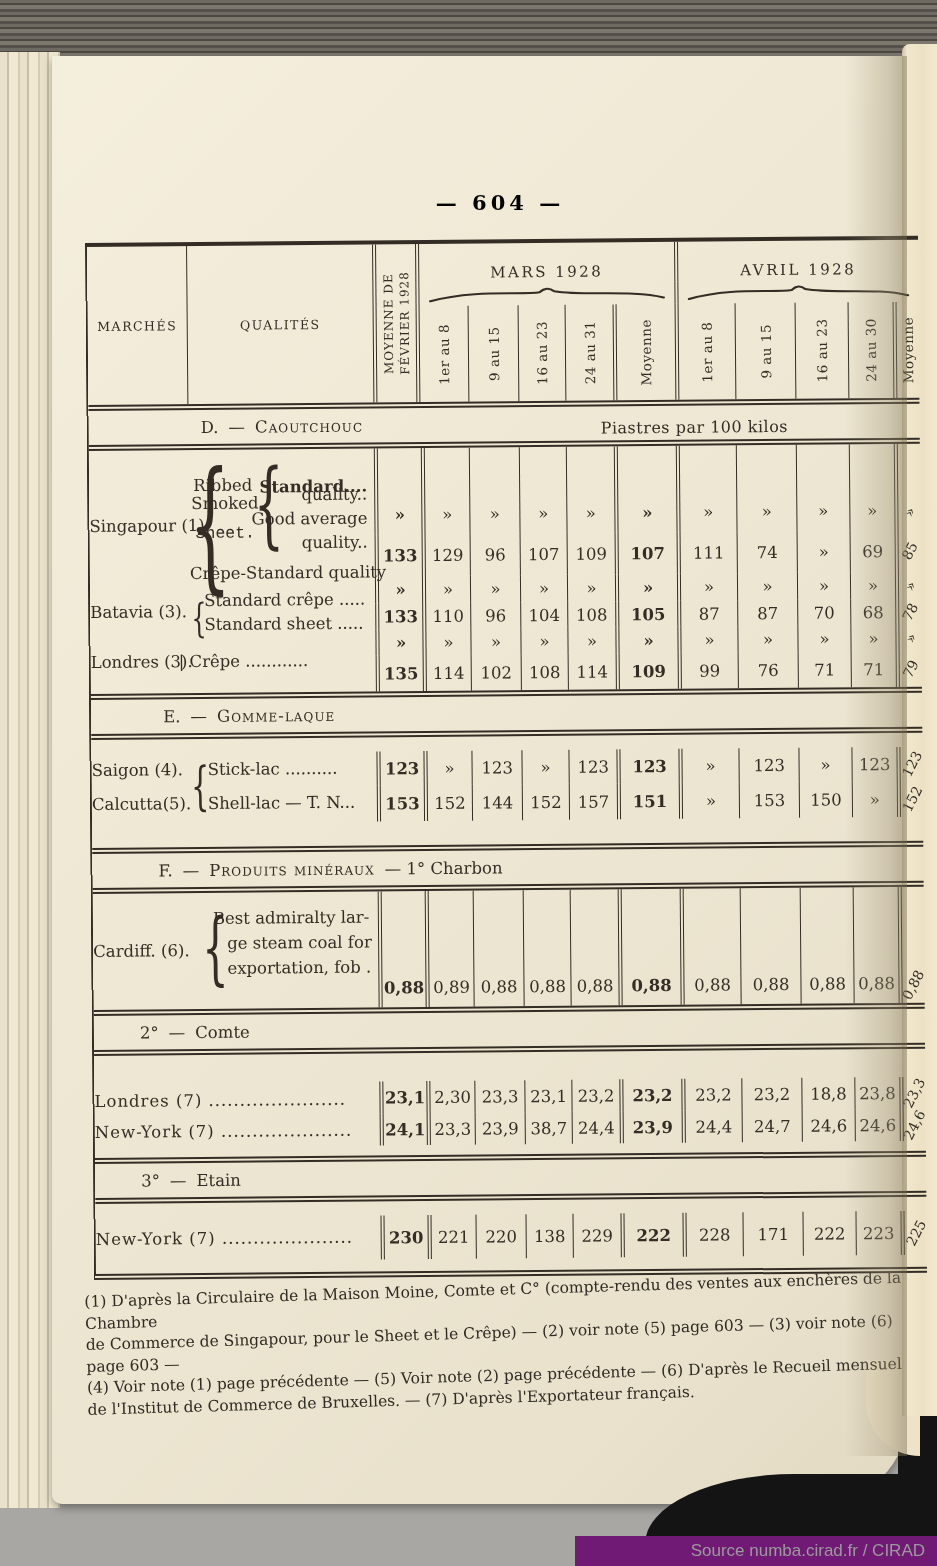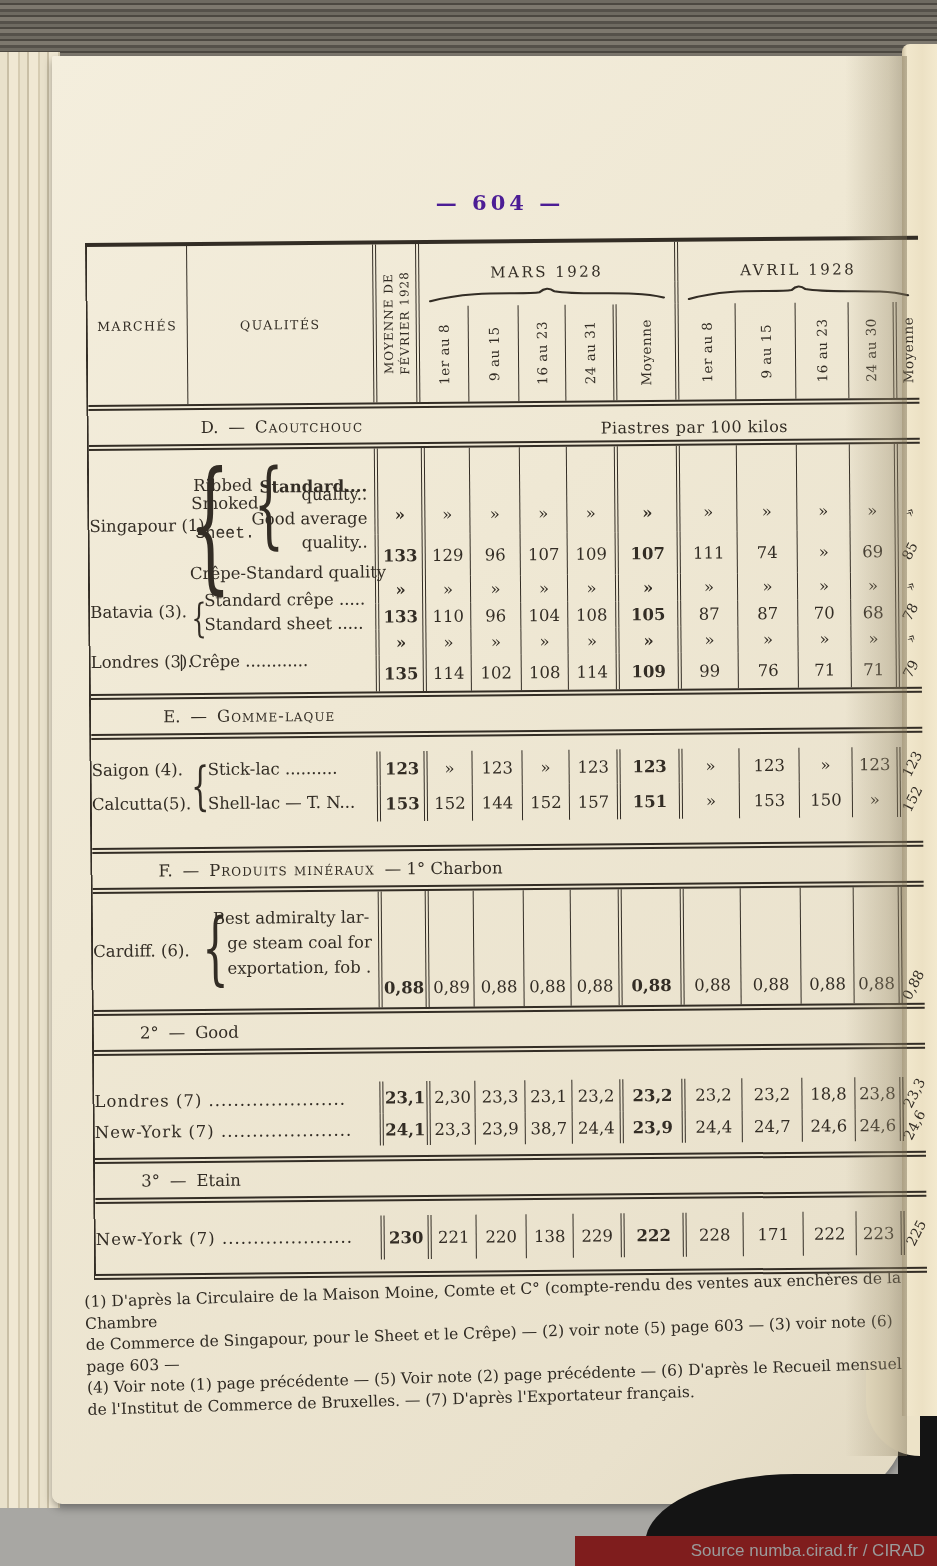--- a/index.html
+++ b/index.html
@@ -18,27 +18,27 @@
   .right-strip{position:absolute;left:902px;top:44px;width:35px;height:1372px;
     background:linear-gradient(90deg,#cdc0a2 0,#f1e7cc 5px,#ece1c4 20px,#f3e9ce 35px);
     border-radius:8px 0 0 0;}
   .black-br{position:absolute;left:645px;top:1474px;width:292px;height:92px;background:#141414;
     border-radius:150px 0 0 0 / 70px 0 0 0;}
   .black-right{position:absolute;left:898px;top:1396px;width:39px;height:170px;background:#141414;border-radius:20px 0 0 0;}
   .curl-page{position:absolute;left:866px;top:1360px;width:54px;height:96px;background:#ede3c8;
     border-radius:0 0 0 70px;}
   .curl-shade{position:absolute;left:845px;top:56px;width:62px;height:1400px;pointer-events:none;
     background:linear-gradient(90deg,rgba(190,178,150,0) 0,rgba(160,148,118,.38) 70%,rgba(120,108,82,.45) 100%);}
-  .source-bar{position:absolute;left:575px;top:1536px;width:362px;height:30px;background:#7f1d1d;
+  .source-bar{position:absolute;left:575px;top:1536px;width:362px;height:30px;background:#701a75;
     display:flex;align-items:center;justify-content:flex-end;padding-right:12px;box-sizing:border-box;
     font-family:"Liberation Sans", sans-serif;font-size:17px;color:#9b9b9b;}
 
   
   .page-number{position:absolute;left:85px;top:190px;width:830px;text-align:center;
-    font-size:21px;font-weight:bold;letter-spacing:4px;color:#4c1d95;}
+    font-size:21px;font-weight:bold;letter-spacing:4px;color:#000000;}
 
   
   :root{--ink:#332d25;}
   .ptable{position:absolute;left:85px;top:243px;width:831px;color:var(--ink);
     border-left:2px solid var(--ink);border-top:4px solid var(--ink);border-bottom:6px double var(--ink);
     transform:rotate(-0.5deg);transform-origin:0 0;font-size:16.5px;}
   .thead{display:grid;grid-template-columns:100px 185px 47px 48px 50px 47px 48px 62px 60px 60px 53px 45px 26px;
     grid-template-rows:40px 22px 96px;}
   .hcell{display:flex;align-items:center;justify-content:center;}
   .h-marches{grid-area:1/1/4/2;border-right:1px solid var(--ink);font-size:12.5px;letter-spacing:1.5px;}
@@ -546,21 +546,21 @@
             <span class="cell">
               <span class="v">0,88</span>
             </span>
           </div>
       </div>
     </div>
 
     <div class="sect-head pl-n">
       <span class="letter">2°</span>
       <span class="dash">—</span>
-      <span>Good</span>
+      <span>Comte</span>
     </div>
     <div class="block blk-zinc">
       <div class="labels">
         <span class="abs dotted" style="left:0;top:36px;">Londres (7) ......................</span>
         <span class="abs dotted" style="left:0;top:67px;">New-York (7) .....................</span>
       </div>
       <div class="vstack">
         <div class="vals r-zinc-1">
             <span class="cell">
               <span class="v">23,1</span>

